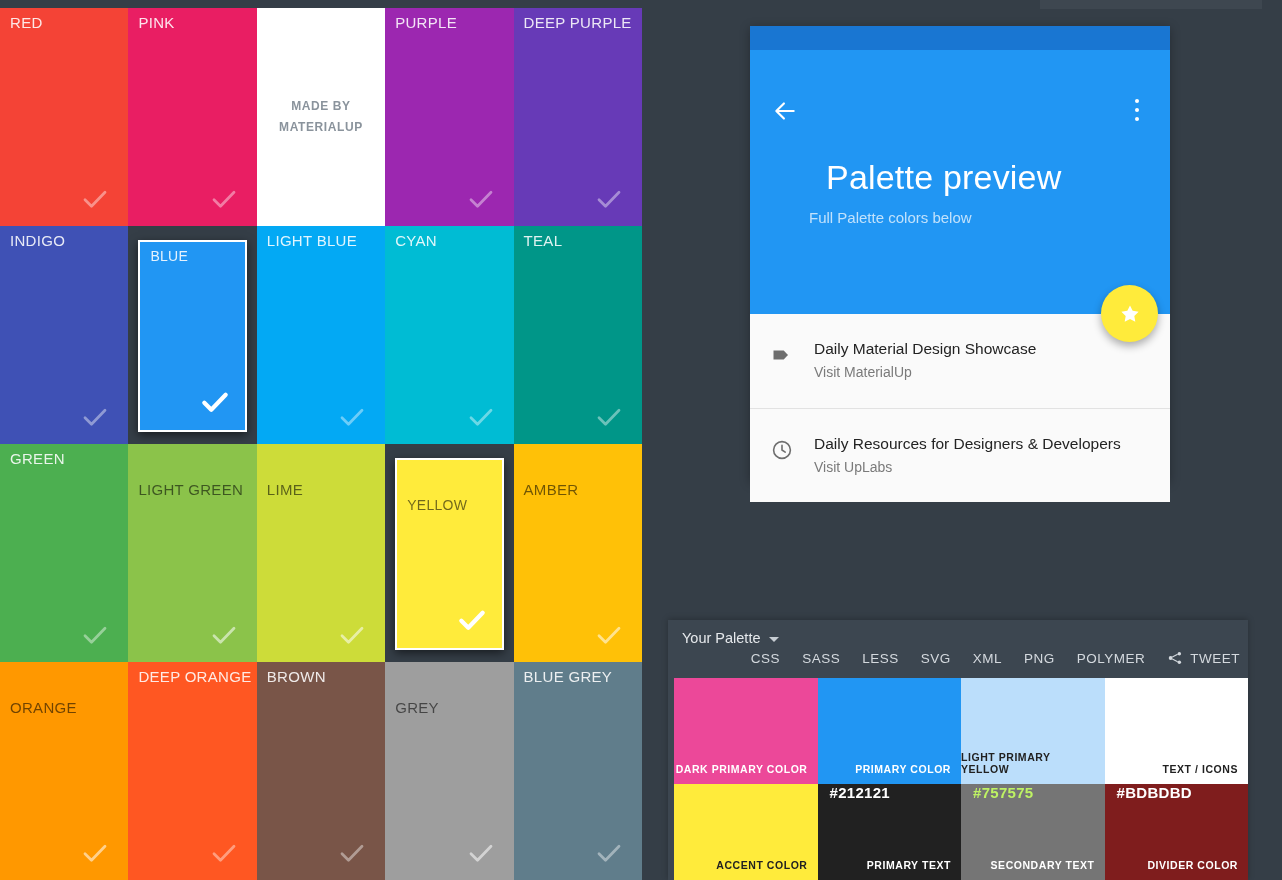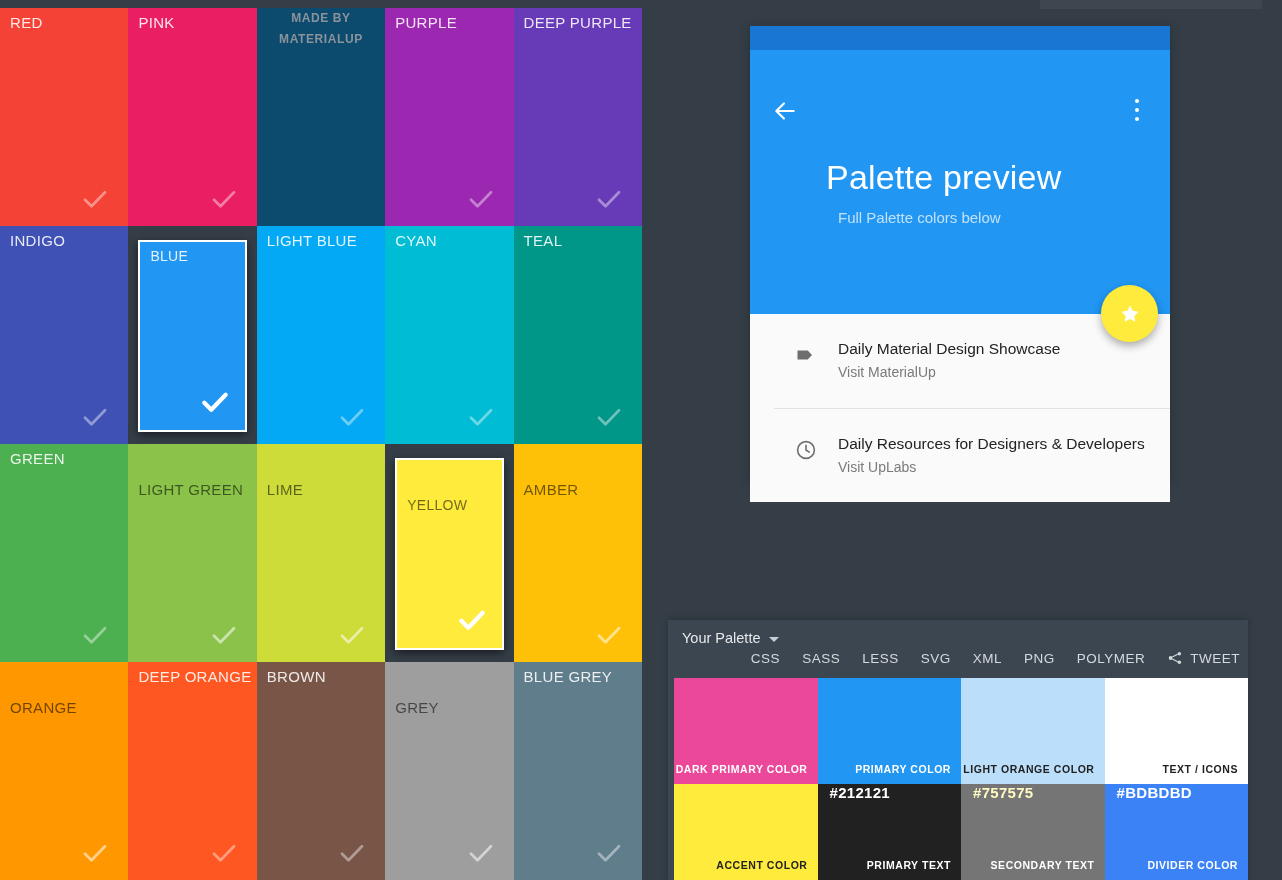--- a/index.html
+++ b/index.html
@@ -59,22 +59,22 @@
     inset: 14px 10px 12px 10px;
     border: 2px solid #ffffff;
     box-shadow: 0 3px 9px rgba(0,0,0,.55);
   }
   .swatch.selected .swatch-label { left: 22px; top: 22px; font-size: 14px; }
   .swatch.selected .check { right: 26px; bottom: 26px; width: 32px; height: 32px; }
   .swatch.selected .check path { stroke: #ffffff; stroke-width: 3.2; }
   .swatch.selected.dark-text .check path { stroke: #ffffff; }
 
   
-  .swatch.branding { background: #0c4a6e; cursor: default;
-    display: flex; justify-content: center; }
+  .swatch.branding { background: #ffffff; cursor: default;
+    display: flex; align-items: center; justify-content: center; }
   .brand-text {
     text-align: center; color: #8A939C;
     font-size: 12px; font-weight: bold; line-height: 1.75;
     letter-spacing: .6px;
   }
 
   
   #preview-card {
     position: absolute; left: 750px; top: 26px;
     width: 420px; height: 455px;
@@ -97,37 +97,37 @@
     display: flex; flex-direction: column; align-items: center;
     justify-content: space-between; padding: 3px 0;
   }
   #overflow-menu i { display: block; width: 4px; height: 4px; border-radius: 50%;
                      background: #fff; }
   .preview-title {
     position: absolute; left: 76px; top: 108px;
     font-size: 34px; font-weight: 400; color: #ffffff; letter-spacing: .2px;
   }
   .preview-sub {
-    position: absolute; left: 88px; top: 159px;
+    position: absolute; left: 59px; top: 159px;
     font-size: 15px; color: rgba(255,255,255,.72);
   }
   #fab {
     position: absolute; right: 12px; bottom: -28px;
     width: 57px; height: 57px; border-radius: 50%;
     background: #FFEB3B;
     box-shadow: 0 4px 8px rgba(0,0,0,.32);
     display: flex; align-items: center; justify-content: center;
     cursor: pointer; z-index: 5;
   }
   #fab svg { width: 22px; height: 22px; display: block; }
 
   .plist { background: #FAFAFA; }
   .plist-item {
     position: relative; display: flex; align-items: flex-start;
-    height: 94px; padding: 24px 20px 0 20px; cursor: pointer; margin-left: 24px;
+    height: 94px; padding: 24px 20px 0 20px; cursor: pointer;
   }
   .plist-item + .plist-item { border-top: 1px solid #E2E2E2; padding-left: 20px; }
   .pli-icon { width: 44px; flex: 0 0 44px; padding-top: 5px; color: #6E6E6E; }
   .pli-icon svg { width: 24px; height: 24px; display: block; }
   .pli-text { padding-top: 0; }
   .pli-title { font-size: 15.5px; color: #232323; line-height: 22px; }
   .pli-sub { font-size: 14px; color: #7A7A7A; line-height: 21px; margin-top: 2px; }
 
   
   #palette-panel {
@@ -443,34 +443,34 @@
       </div>
   </div>
   <div id="palette-swatches">
       <div class="pal-cell" style="background: #ec4899;">
         <span class="pal-name" style="color:#FFFFFF">DARK PRIMARY COLOR</span>
       </div>
       <div class="pal-cell" style="background: rgb(33, 150, 243);">
         <span class="pal-name" style="color:#FFFFFF">PRIMARY COLOR</span>
       </div>
       <div class="pal-cell" style="background: rgb(187, 222, 251);">
-        <span class="pal-name" style="color:#212121">LIGHT ORANGE COLOR</span>
+        <span class="pal-name" style="color:#212121">LIGHT PRIMARY YELLOW</span>
       </div>
       <div class="pal-cell" style="background: rgb(255, 255, 255);">
         <span class="pal-name" style="color:#212121">TEXT / ICONS</span>
       </div>
       <div class="pal-cell" style="background: rgb(255, 235, 59);">
         <span class="pal-name" style="color:#212121">ACCENT COLOR</span>
       </div>
       <div class="pal-cell" style="background: rgb(33, 33, 33);">
         <span class="pal-hex" style="color:#FFFFFF">#212121</span>
         <span class="pal-name" style="color:#FFFFFF">PRIMARY TEXT</span>
       </div>
       <div class="pal-cell" style="background: rgb(117, 117, 117);">
-        <span class="pal-hex" style="color:#fef9c3">#757575</span>
+        <span class="pal-hex" style="color:#bef264">#757575</span>
         <span class="pal-name" style="color:#FFFFFF">SECONDARY TEXT</span>
       </div>
-      <div class="pal-cell" style="background: #3b82f6;">
+      <div class="pal-cell" style="background: #7f1d1d;">
         <span class="pal-hex" style="color:#FFFFFF">#BDBDBD</span>
         <span class="pal-name" style="color:#FFFFFF">DIVIDER COLOR</span>
       </div>
     </div>
 </div>
 
 </body></html>

